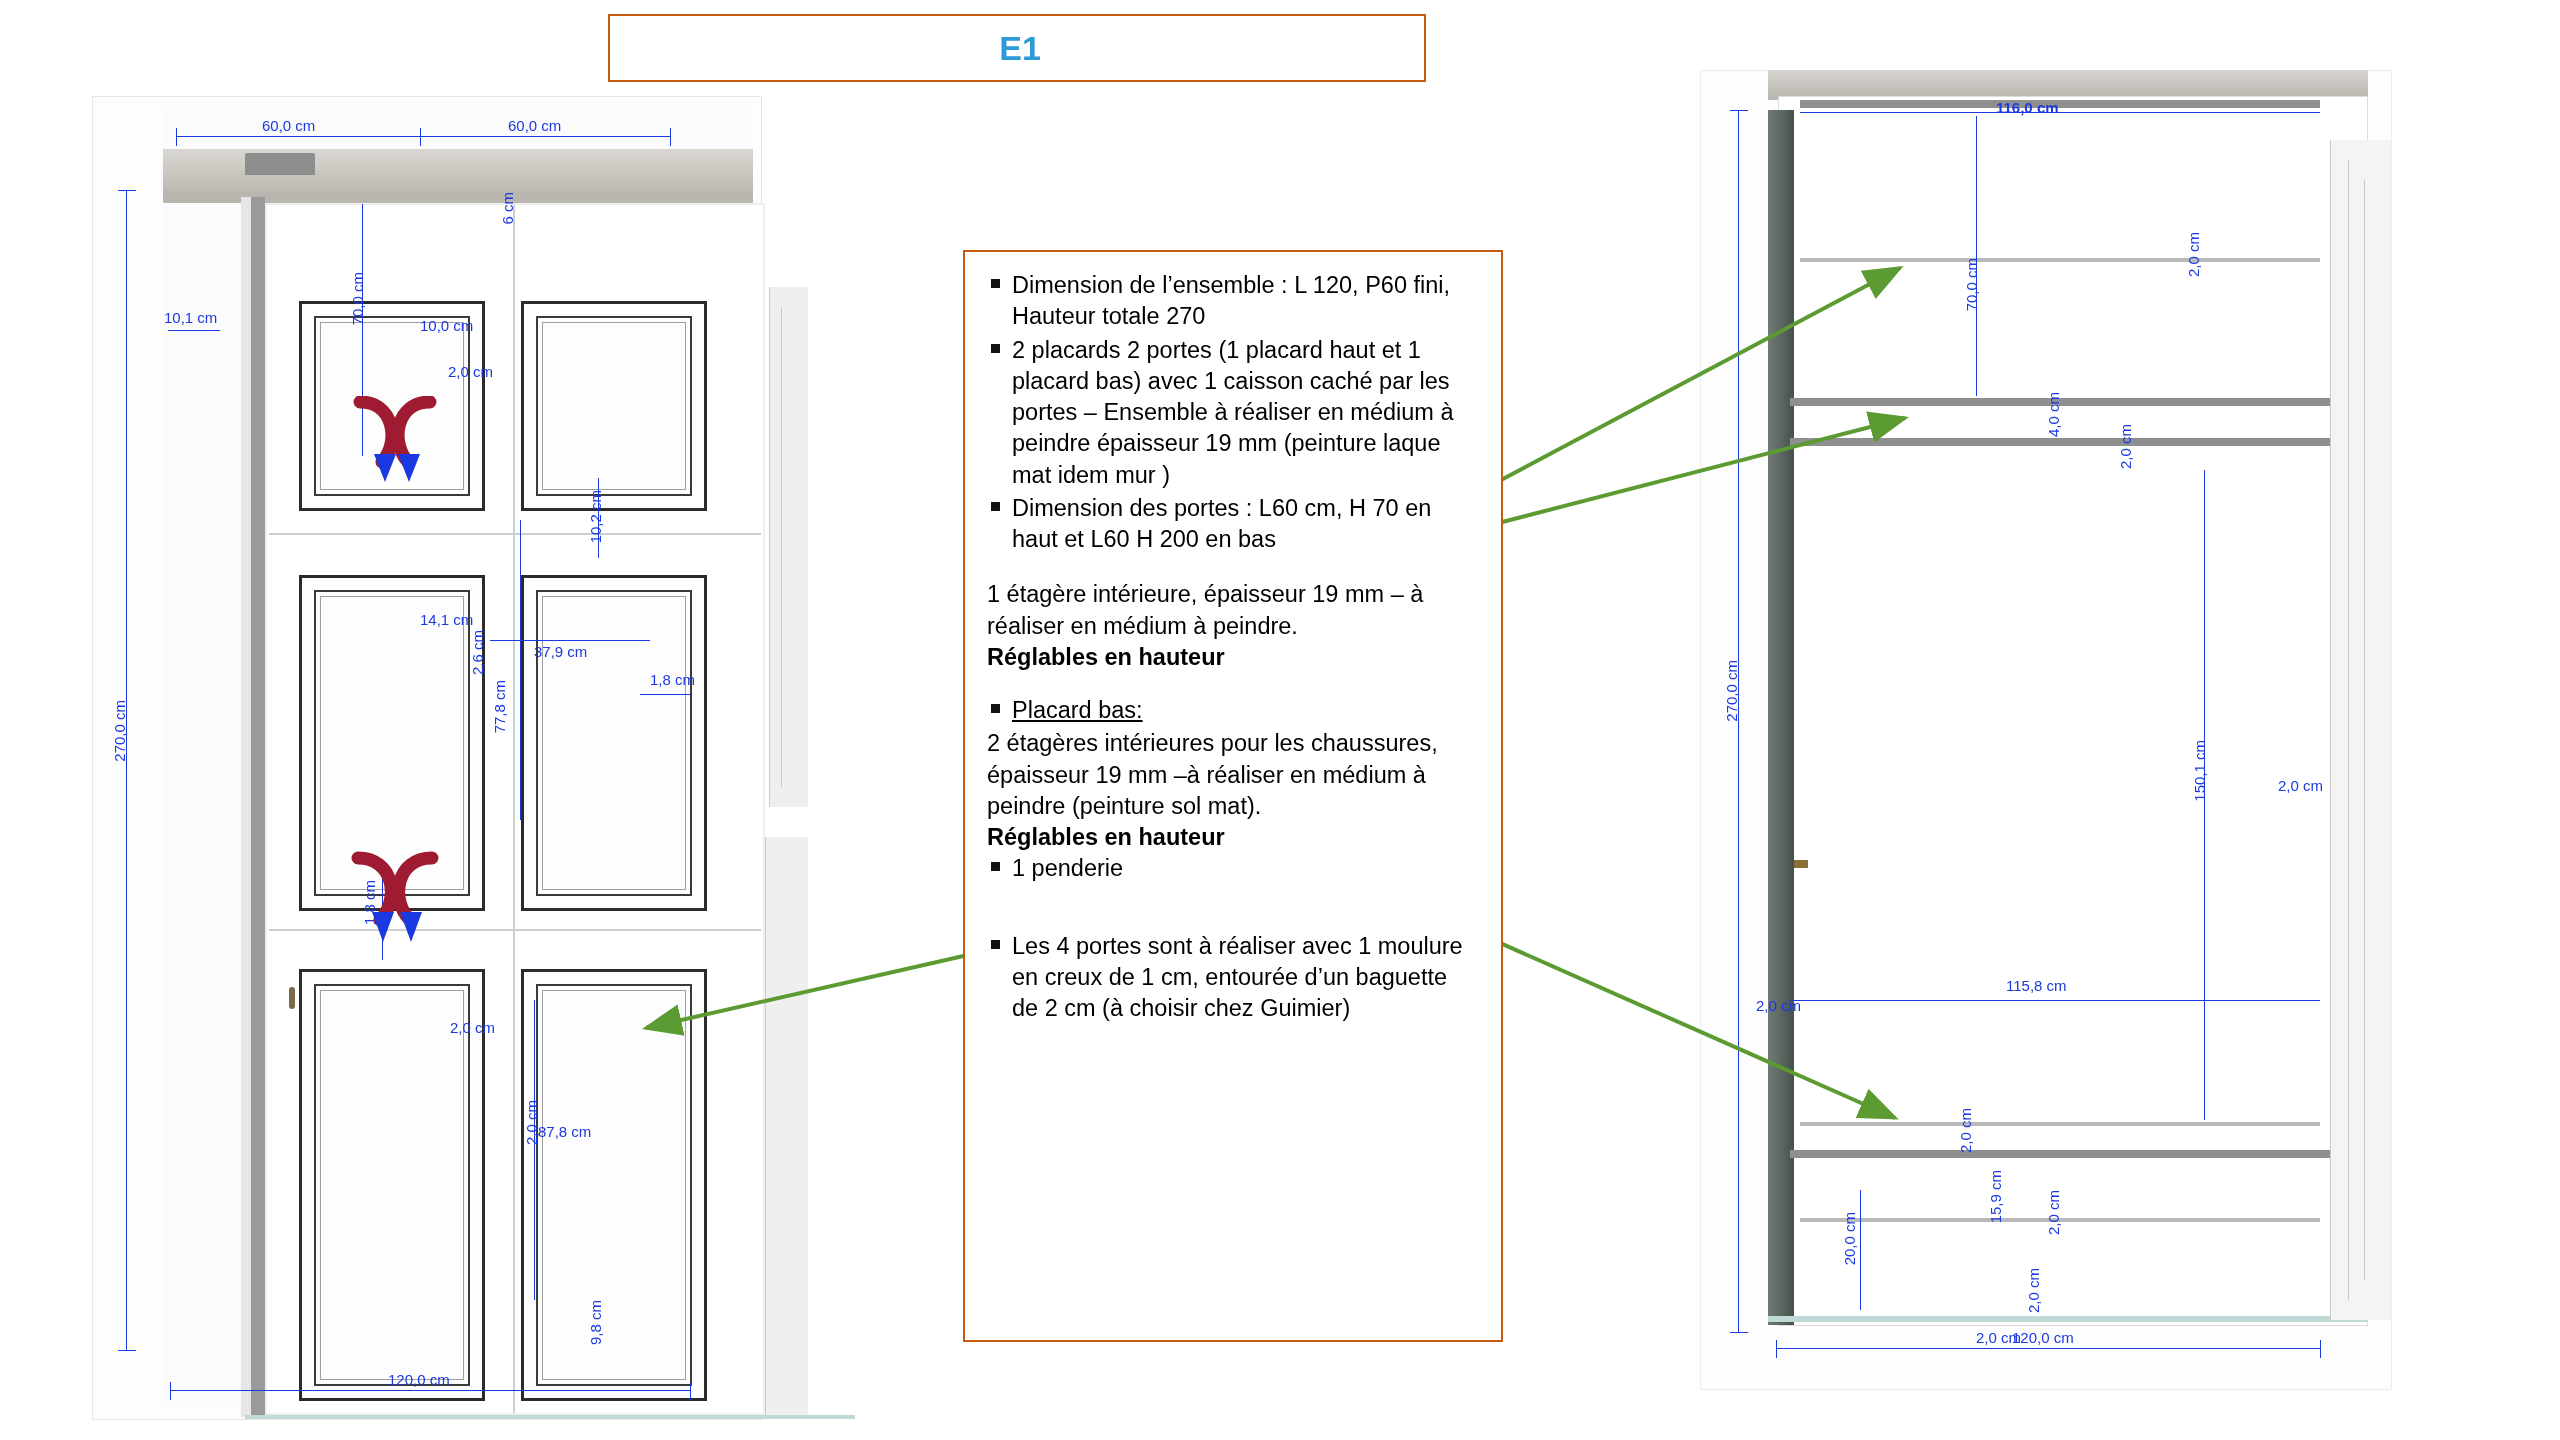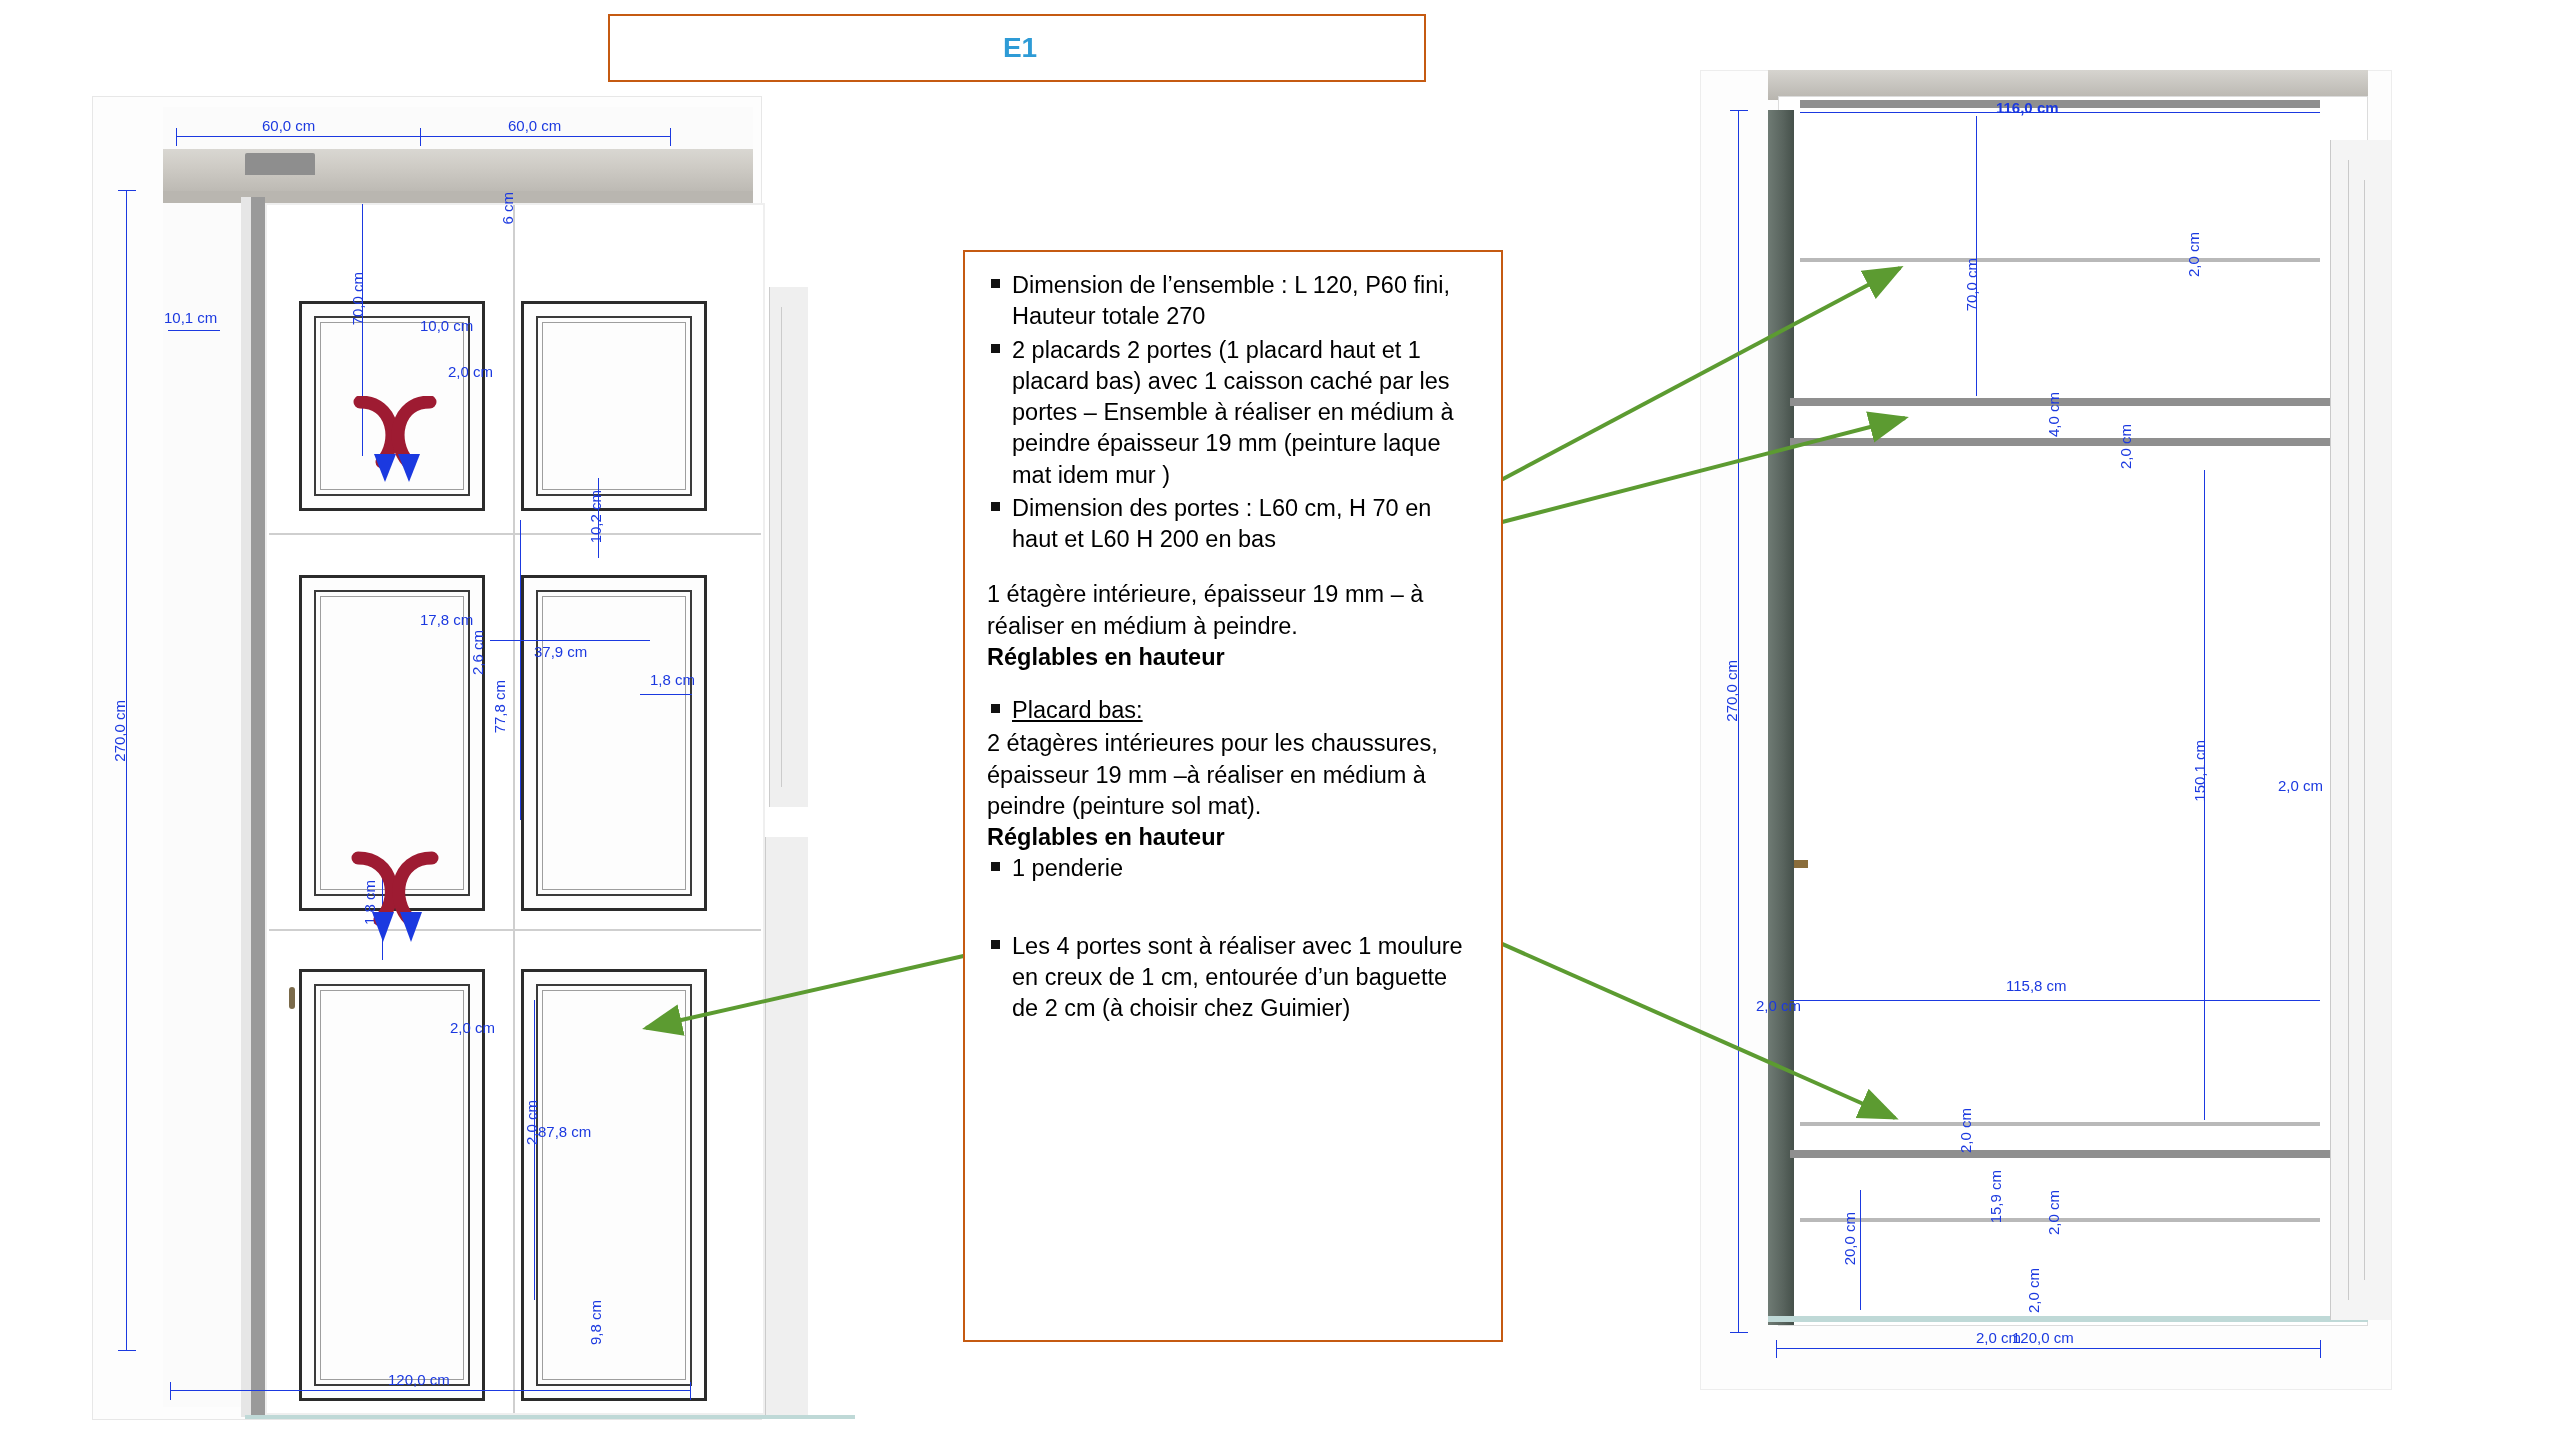--- a/index.html
+++ b/index.html
@@ -14,21 +14,21 @@
 
   
   #title-box{
     left:608px;top:14px;width:818px;height:68px;
     border:2px solid #C55A11;
     background:#ffffff;
     display:flex;align-items:center;justify-content:center;
     box-sizing:border-box;
   }
   #title-box .t1{font-size:34px;color:#111;letter-spacing:.2px;white-space:nowrap;}
-  #title-box .t2{font-size:28px;color:#2E9BD6;font-weight:bold;margin-left:6px;}
+  #title-box .t2{font-size:34px;color:#2E9BD6;font-weight:bold;margin-left:6px;}
 
   
   #left-panel{
     left:92px;top:96px;width:668px;height:1322px;
     background:#fdfdfd;
     border:1px solid #e7e7e7;
   }
   
   #left-photo{
     left:70px;top:10px;width:590px;height:1300px;
@@ -208,21 +208,21 @@
 <div class="abs lineh" style="left:168px;top:330px;width:52px;"></div>
 <div class="abs dim" style="left:164px;top:310px;">10,1 cm</div>
 <div class="abs linev" style="left:362px;top:204px;height:252px;"></div>
 <div class="abs dim dim-v" style="left:350px;top:272px;">70,0 cm</div>
 <div class="abs dim" style="left:420px;top:318px;">10,0 cm</div>
 <div class="abs dim" style="left:448px;top:364px;">2,0 cm</div>
 <div class="abs dim dim-v" style="left:500px;top:192px;">6 cm</div>
 <div class="abs dim dim-v" style="left:588px;top:490px;">10,2 cm</div>
 <div class="abs linev" style="left:598px;top:478px;height:80px;"></div>
 
-<div class="abs dim" style="left:420px;top:612px;">17,8 cm</div>
+<div class="abs dim" style="left:420px;top:612px;">14,1 cm</div>
 <div class="abs dim dim-v" style="left:470px;top:630px;">2,6 cm</div>
 <div class="abs dim" style="left:534px;top:644px;">37,9 cm</div>
 <div class="abs lineh" style="left:490px;top:640px;width:160px;"></div>
 <div class="abs dim dim-v" style="left:492px;top:680px;">77,8 cm</div>
 <div class="abs linev" style="left:520px;top:520px;height:300px;"></div>
 <div class="abs dim" style="left:650px;top:672px;">1,8 cm</div>
 <div class="abs lineh" style="left:640px;top:694px;width:52px;"></div>
 
 <div class="abs dim dim-v" style="left:362px;top:880px;">1,8 cm</div>
 <div class="abs linev" style="left:382px;top:860px;height:100px;"></div>

